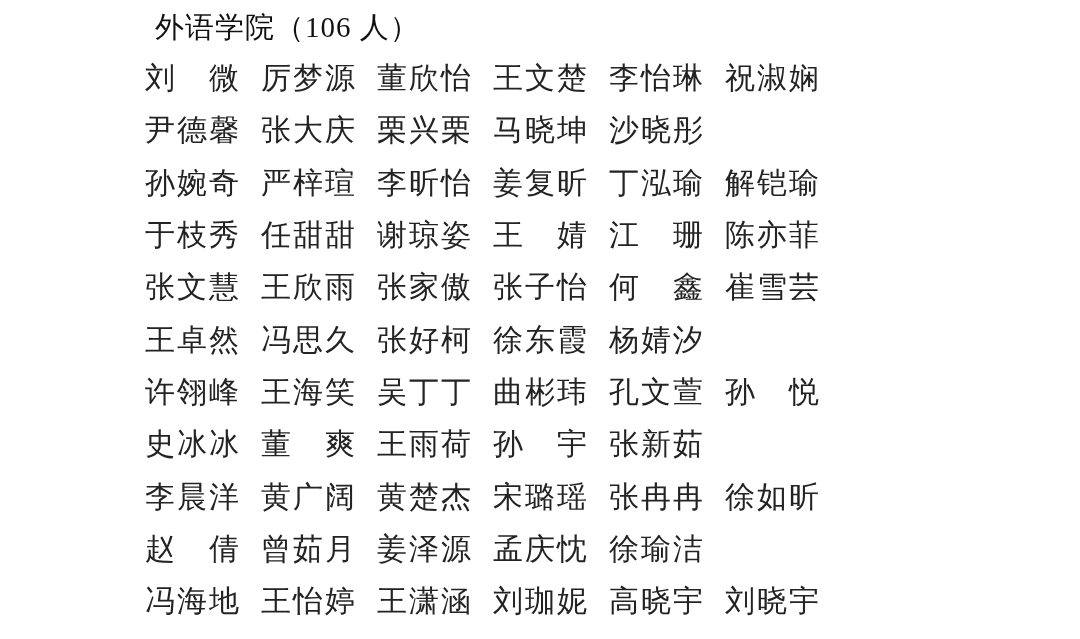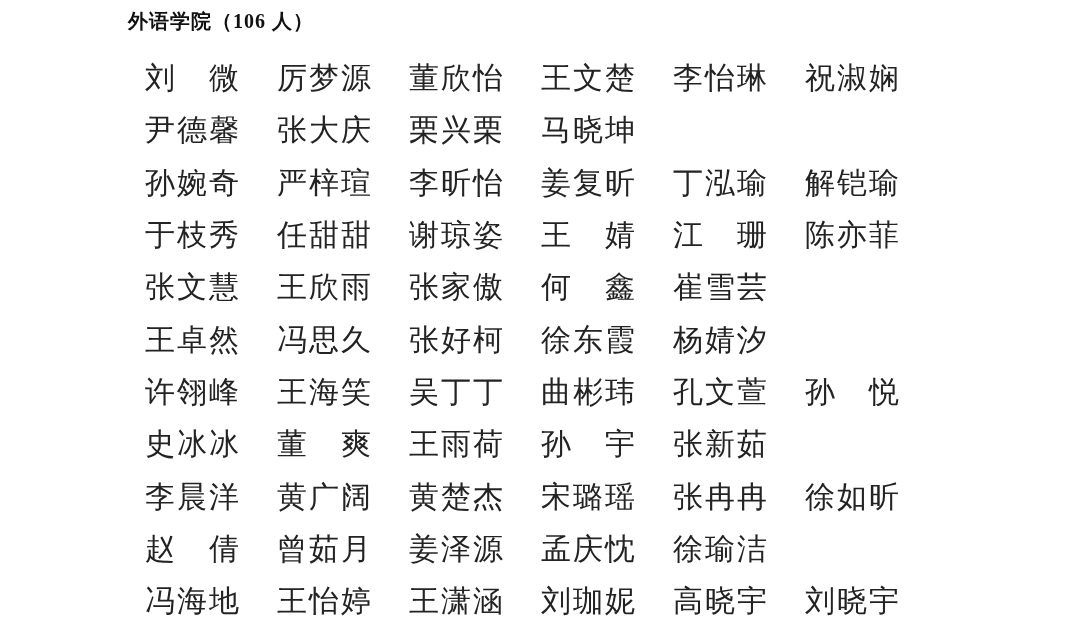--- a/index.html
+++ b/index.html
@@ -11,37 +11,37 @@
     position: relative;
     width: 1080px;
     height: 639px;
     background: #ffffff;
     overflow: hidden;
     font-family: "Liberation Serif", "DejaVu Serif", serif;
     color: #1f1f1f;
   }
   .section-title {
     position: absolute;
-    left: 128px;
+    left: 155px;
     top: 8px;
-    font-size: 20px;
-    font-weight: bold;
+    font-size: 29px;
+    font-weight: normal;
     letter-spacing: 1px;
     color: #111111;
     white-space: nowrap;
   }
   .name-list {
     position: absolute;
     left: 145px;
     top: 52px;
     width: 800px;
   }
   .name-row {
     display: flex;
-    column-gap: 32px;
+    column-gap: 16px;
     height: 52.3px;
     align-items: center;
   }
   .name-cell {
     display: inline-block;
     width: 100px;
     font-size: 30px;
     letter-spacing: 2px;
     white-space: nowrap;
     color: #232323;
@@ -60,20 +60,21 @@
         <span class="name-cell">董欣怡</span>
         <span class="name-cell">王文楚</span>
         <span class="name-cell">李怡琳</span>
         <span class="name-cell">祝淑娴</span>
       </div>
       <div class="name-row">
         <span class="name-cell">尹德馨</span>
         <span class="name-cell">张大庆</span>
         <span class="name-cell">栗兴栗</span>
         <span class="name-cell">马晓坤</span>
+        <span class="name-cell">沙晓彤</span>
       </div>
       <div class="name-row">
         <span class="name-cell">孙婉奇</span>
         <span class="name-cell">严梓瑄</span>
         <span class="name-cell">李昕怡</span>
         <span class="name-cell">姜复昕</span>
         <span class="name-cell">丁泓瑜</span>
         <span class="name-cell">解铠瑜</span>
       </div>
       <div class="name-row">
@@ -81,20 +82,21 @@
         <span class="name-cell">任甜甜</span>
         <span class="name-cell">谢琼姿</span>
         <span class="name-cell">王　婧</span>
         <span class="name-cell">江　珊</span>
         <span class="name-cell">陈亦菲</span>
       </div>
       <div class="name-row">
         <span class="name-cell">张文慧</span>
         <span class="name-cell">王欣雨</span>
         <span class="name-cell">张家傲</span>
+        <span class="name-cell">张子怡</span>
         <span class="name-cell">何　鑫</span>
         <span class="name-cell">崔雪芸</span>
       </div>
       <div class="name-row">
         <span class="name-cell">王卓然</span>
         <span class="name-cell">冯思久</span>
         <span class="name-cell">张好柯</span>
         <span class="name-cell">徐东霞</span>
         <span class="name-cell">杨婧汐</span>
       </div>

